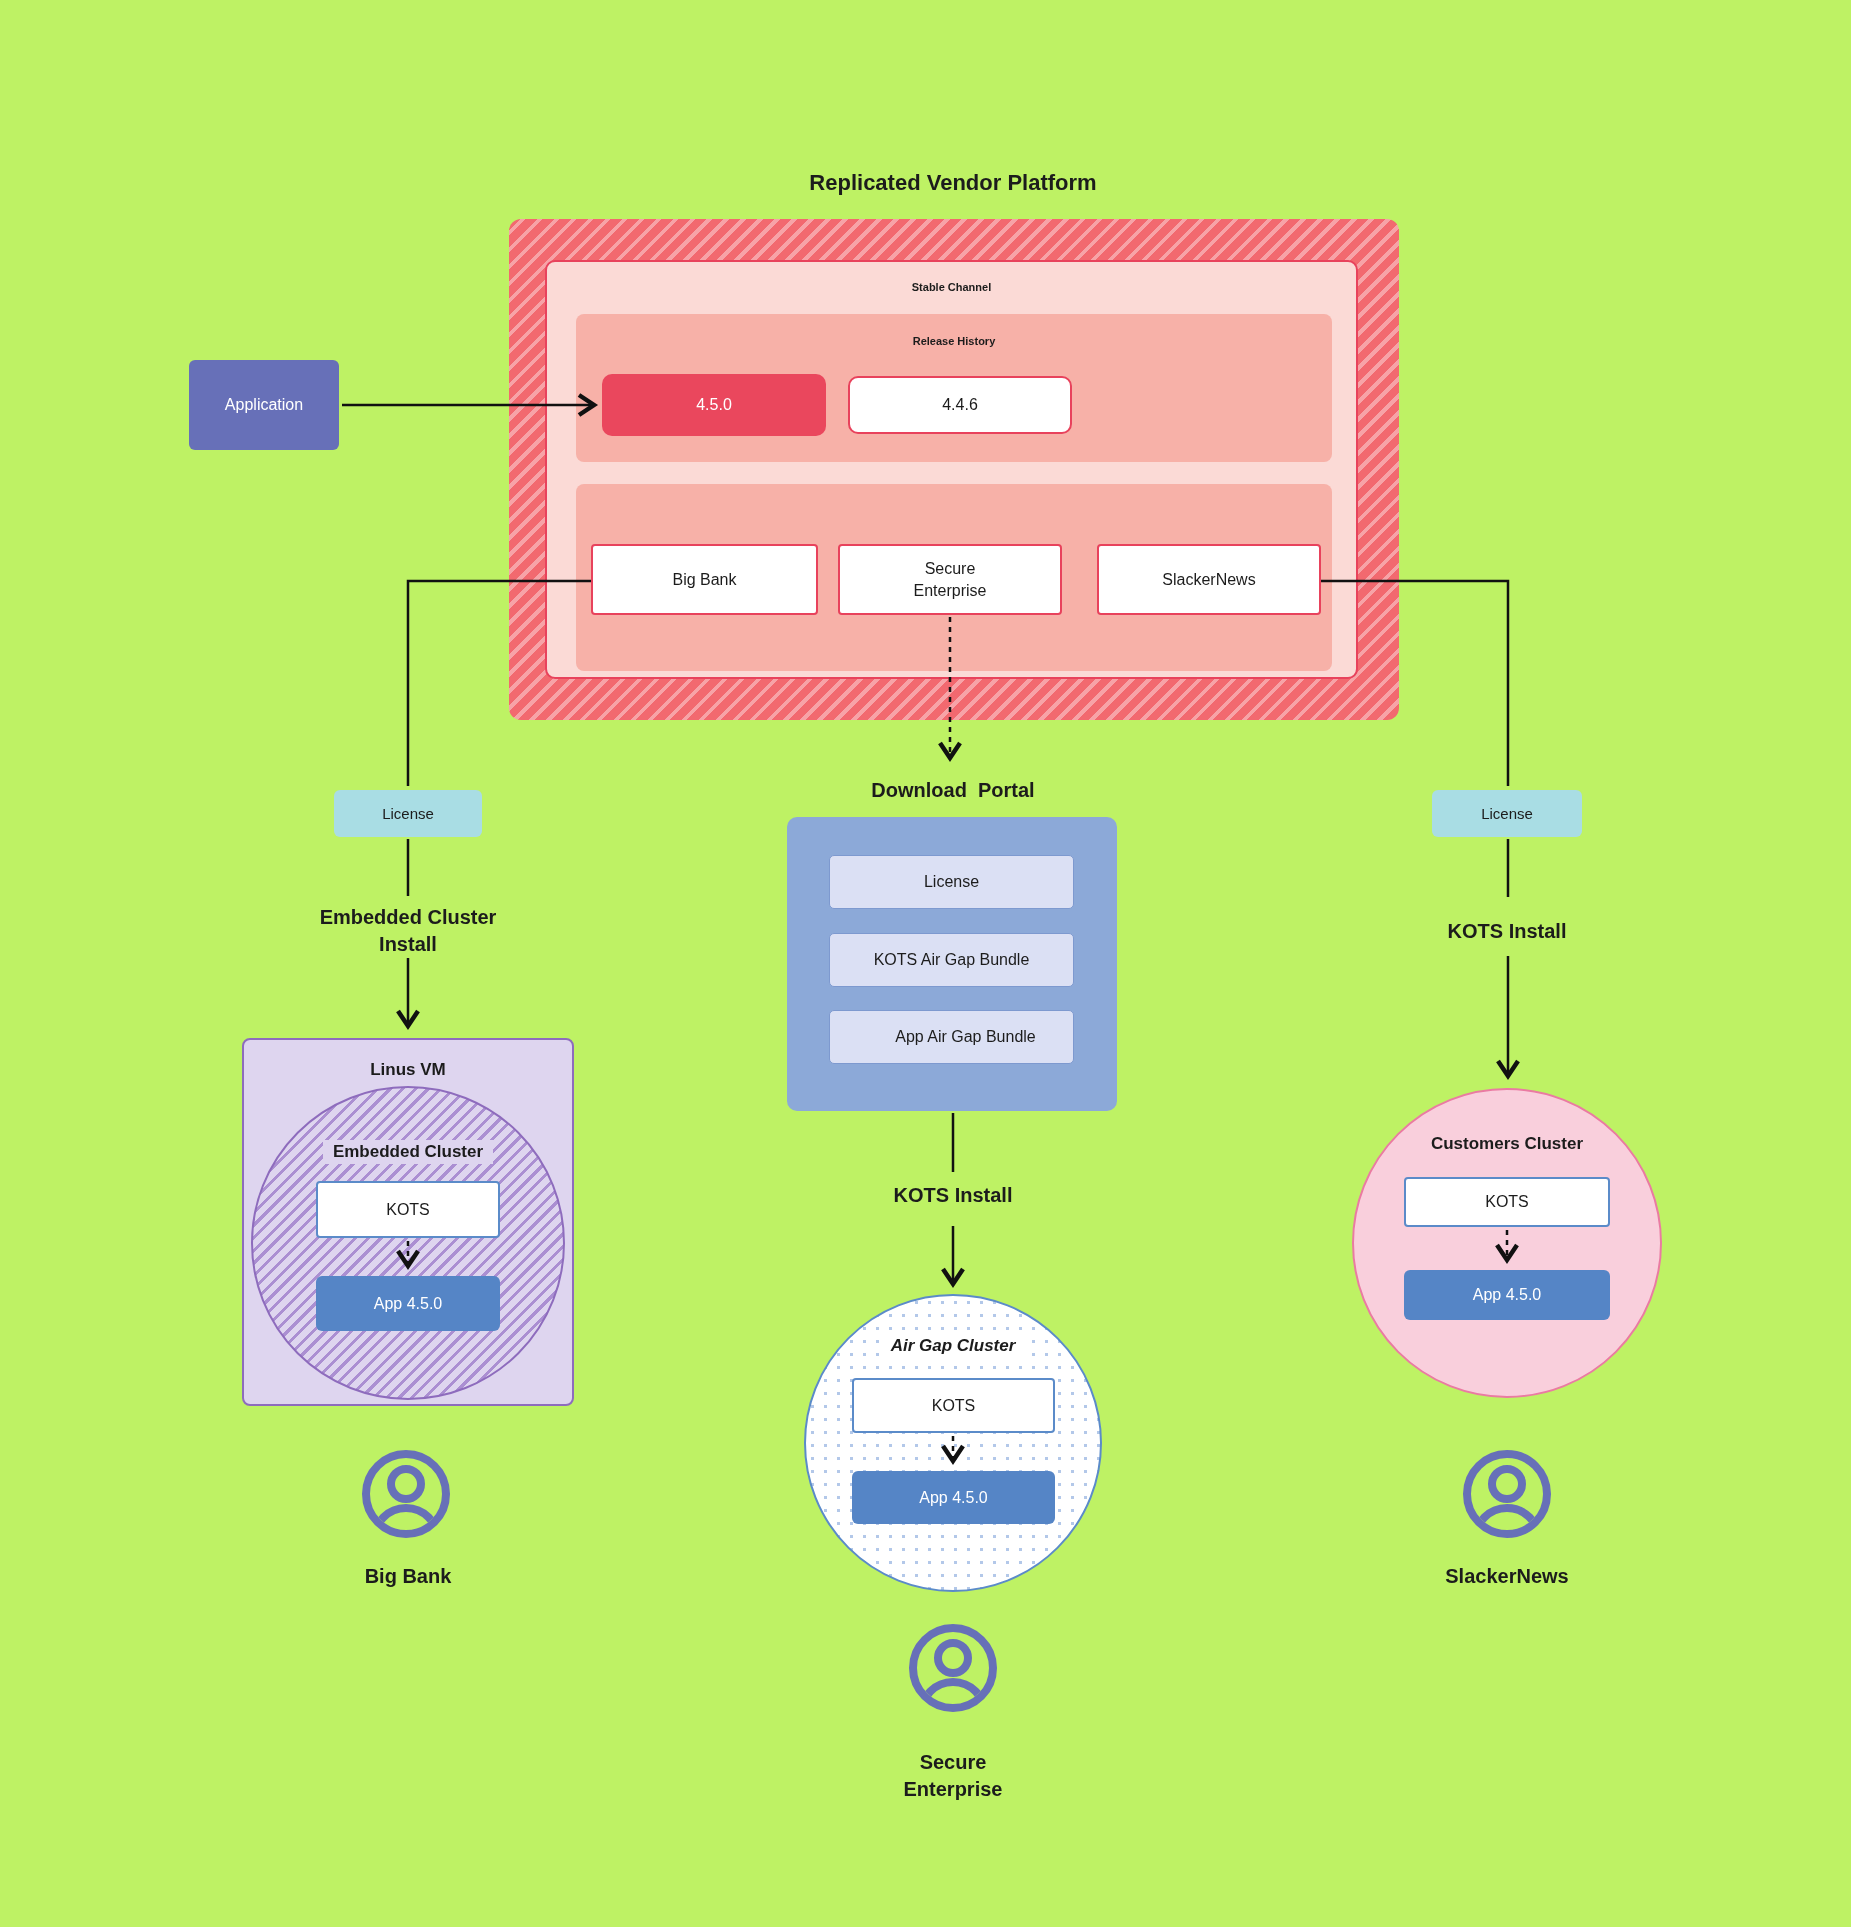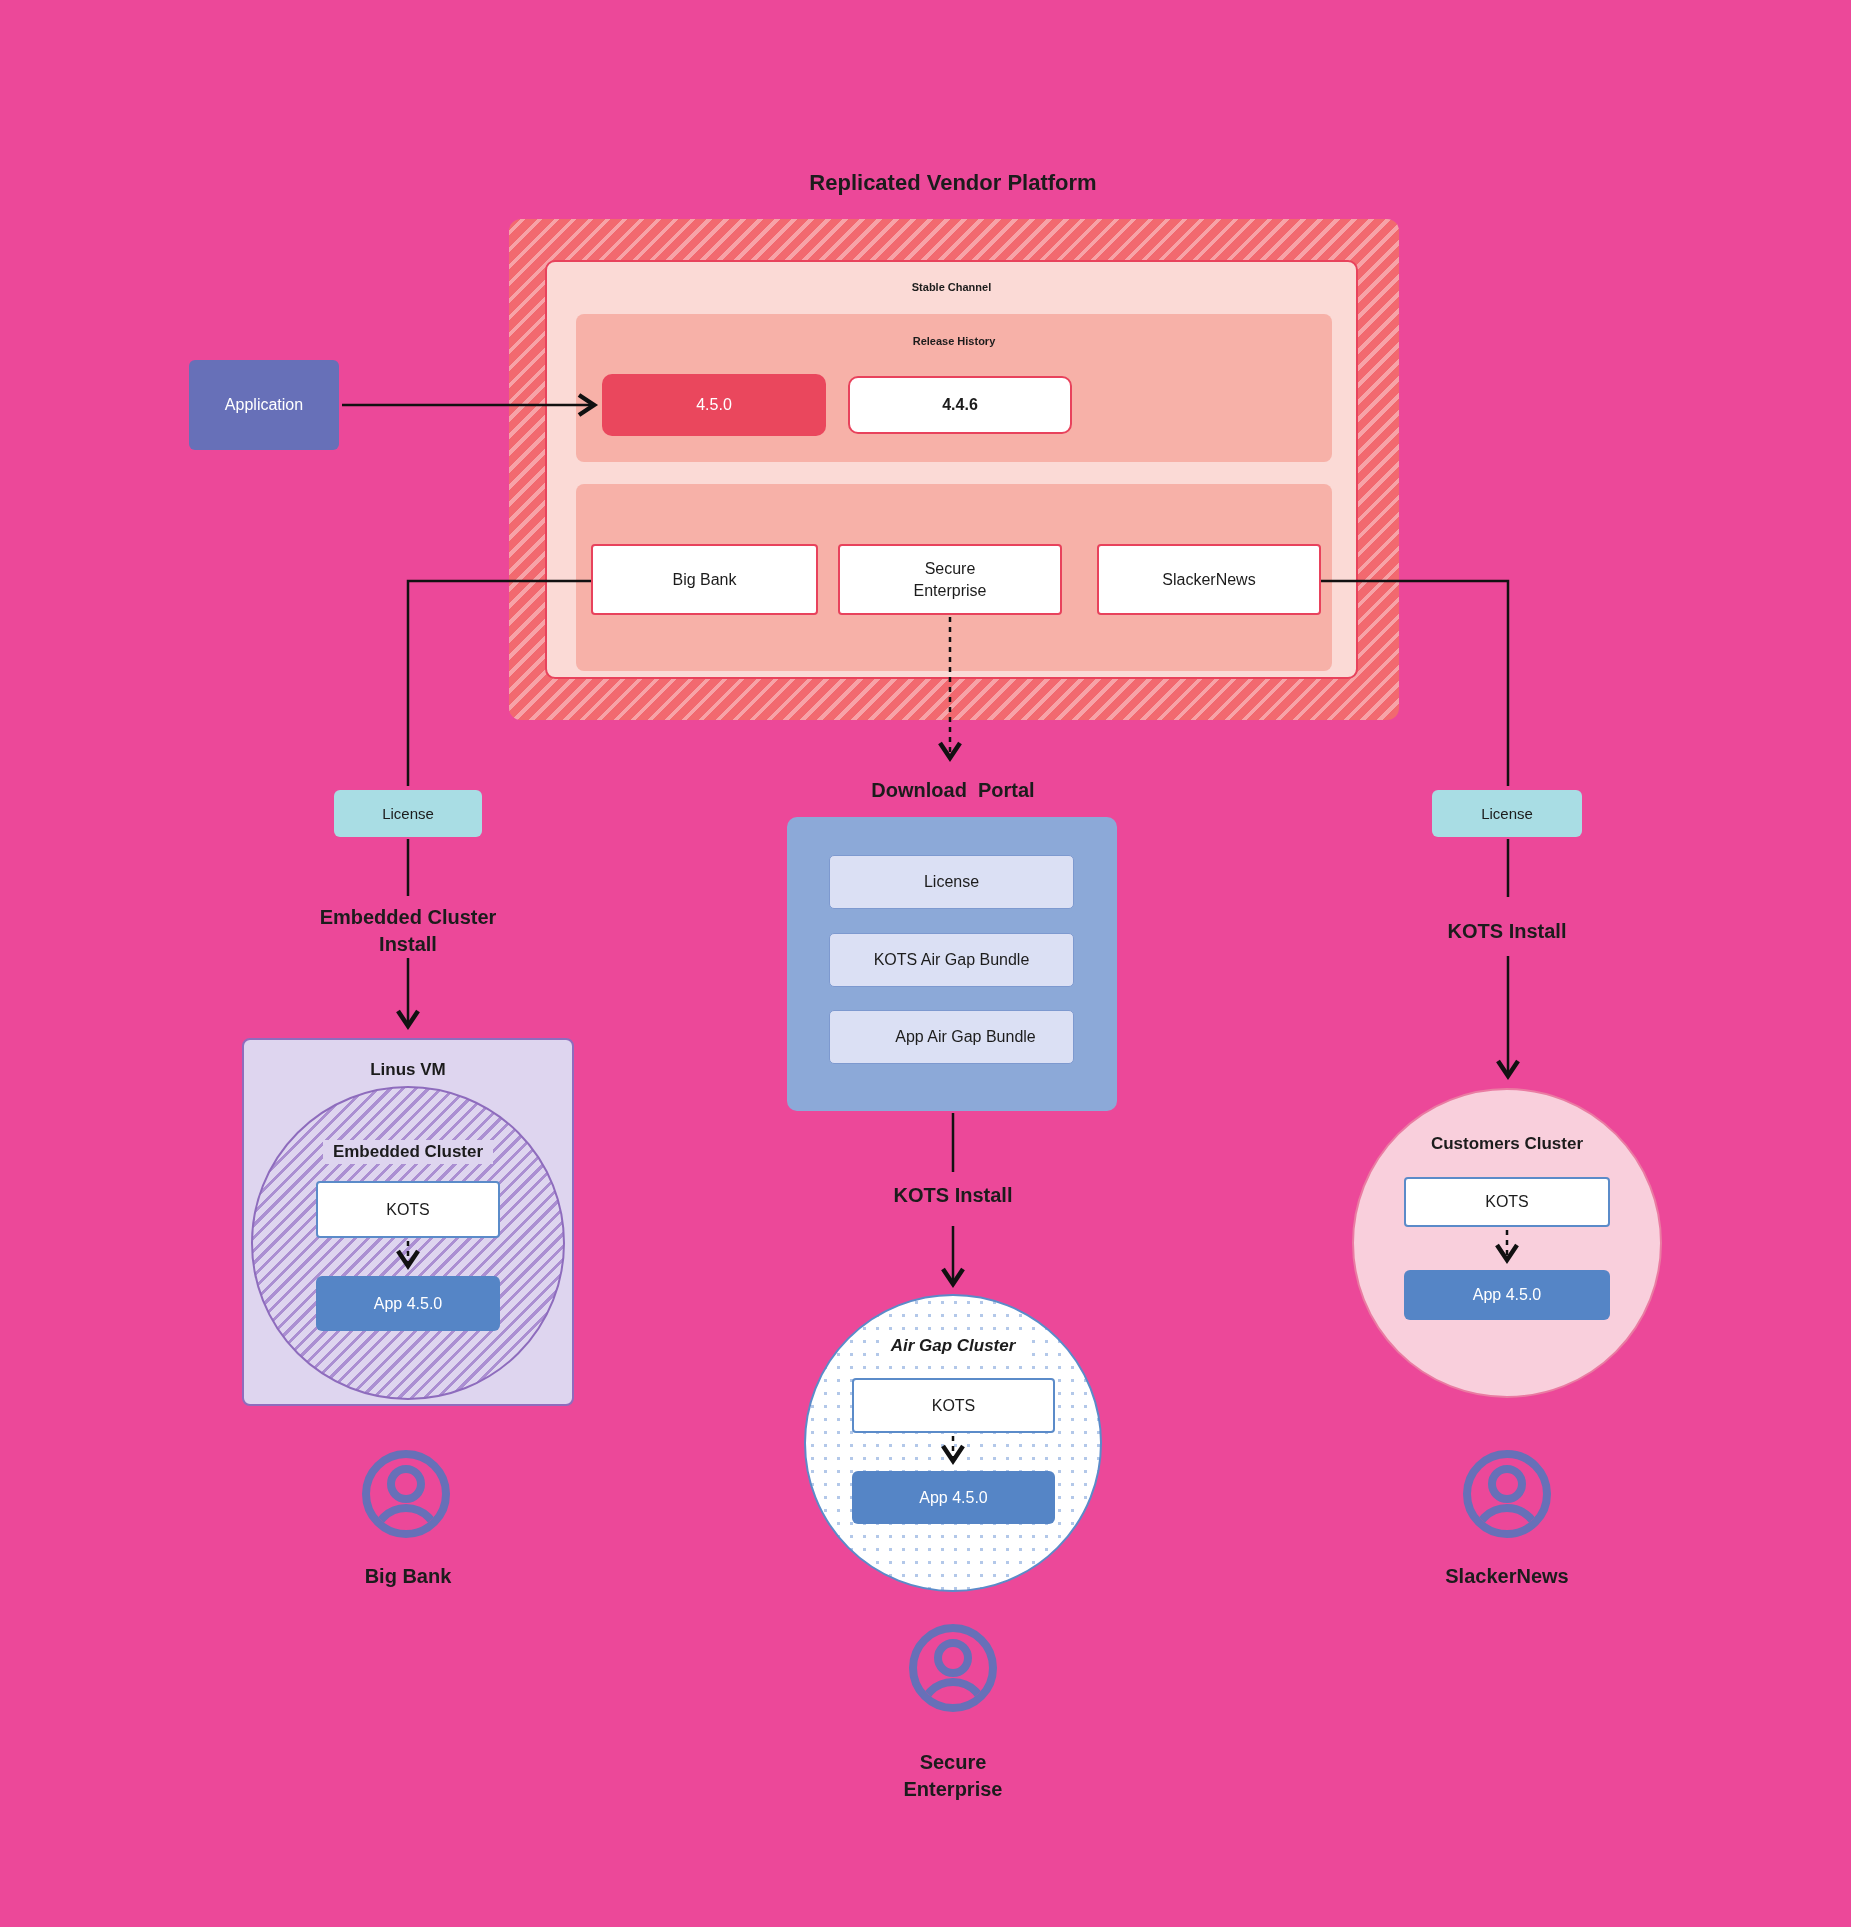--- a/index.html
+++ b/index.html
@@ -1,17 +1,17 @@
 <!DOCTYPE html>
 <html><head>
 <meta charset="utf-8">
 <style>
   html,body{margin:0;padding:0;background:#fff;}
   .canvas{
-    position:relative;width:1851px;height:1927px;background:#ec4899;
+    position:relative;width:1851px;height:1927px;background:#bef264;
     font-family:"Liberation Sans","DejaVu Sans",sans-serif;color:#1c1c1c;overflow:hidden;
   }
   .abs{position:absolute;box-sizing:border-box;}
   .flex{display:flex;align-items:center;justify-content:center;text-align:center;}
   .preline{white-space:pre-line;line-height:1.35;}
   .prewrap{white-space:pre-wrap;}
 
   .diagram-title{font-size:22px;font-weight:600;}
   .section-label{font-size:11px;font-weight:600;}
   .flow-label{font-size:20px;font-weight:600;}
@@ -58,21 +58,21 @@
   <div class="abs flex diagram-title" style="left:553px;top:168px;width:800px;height:30px;">Replicated Vendor Platform</div>
 
   <div class="abs hatch-red" style="left:509px;top:219px;width:890px;height:501px;"></div>
 
   <div class="abs stable" style="left:545px;top:260px;width:813px;height:419px;"></div>
   <div class="abs flex section-label" style="left:545px;top:276px;width:813px;height:22px;">Stable Channel</div>
 
   <div class="abs salmon" style="left:576px;top:314px;width:756px;height:148px;"></div>
   <div class="abs flex section-label" style="left:576px;top:330px;width:756px;height:22px;">Release History</div>
   <div class="abs flex release-current" style="left:602px;top:374px;width:224px;height:62px;">4.5.0</div>
-  <div class="abs flex release-old" style="left:848px;top:376px;width:224px;height:58px;font-weight:bold;">4.4.6</div>
+  <div class="abs flex release-old" style="left:848px;top:376px;width:224px;height:58px;">4.4.6</div>
 
   <div class="abs salmon" style="left:576px;top:484px;width:756px;height:187px;"></div>
   <div class="abs flex customer-box" style="left:591px;top:544px;width:227px;height:71px;">Big Bank</div>
   <div class="abs flex customer-box preline" style="left:838px;top:544px;width:224px;height:71px;">Secure
 Enterprise</div>
   <div class="abs flex customer-box" style="left:1097px;top:544px;width:224px;height:71px;">SlackerNews</div>
 
   <div class="abs flex app-source" style="left:189px;top:360px;width:150px;height:90px;">Application</div>
 
   <div class="abs flex flow-label prewrap" style="left:753px;top:776px;width:400px;height:28px;">Download  Portal</div>

